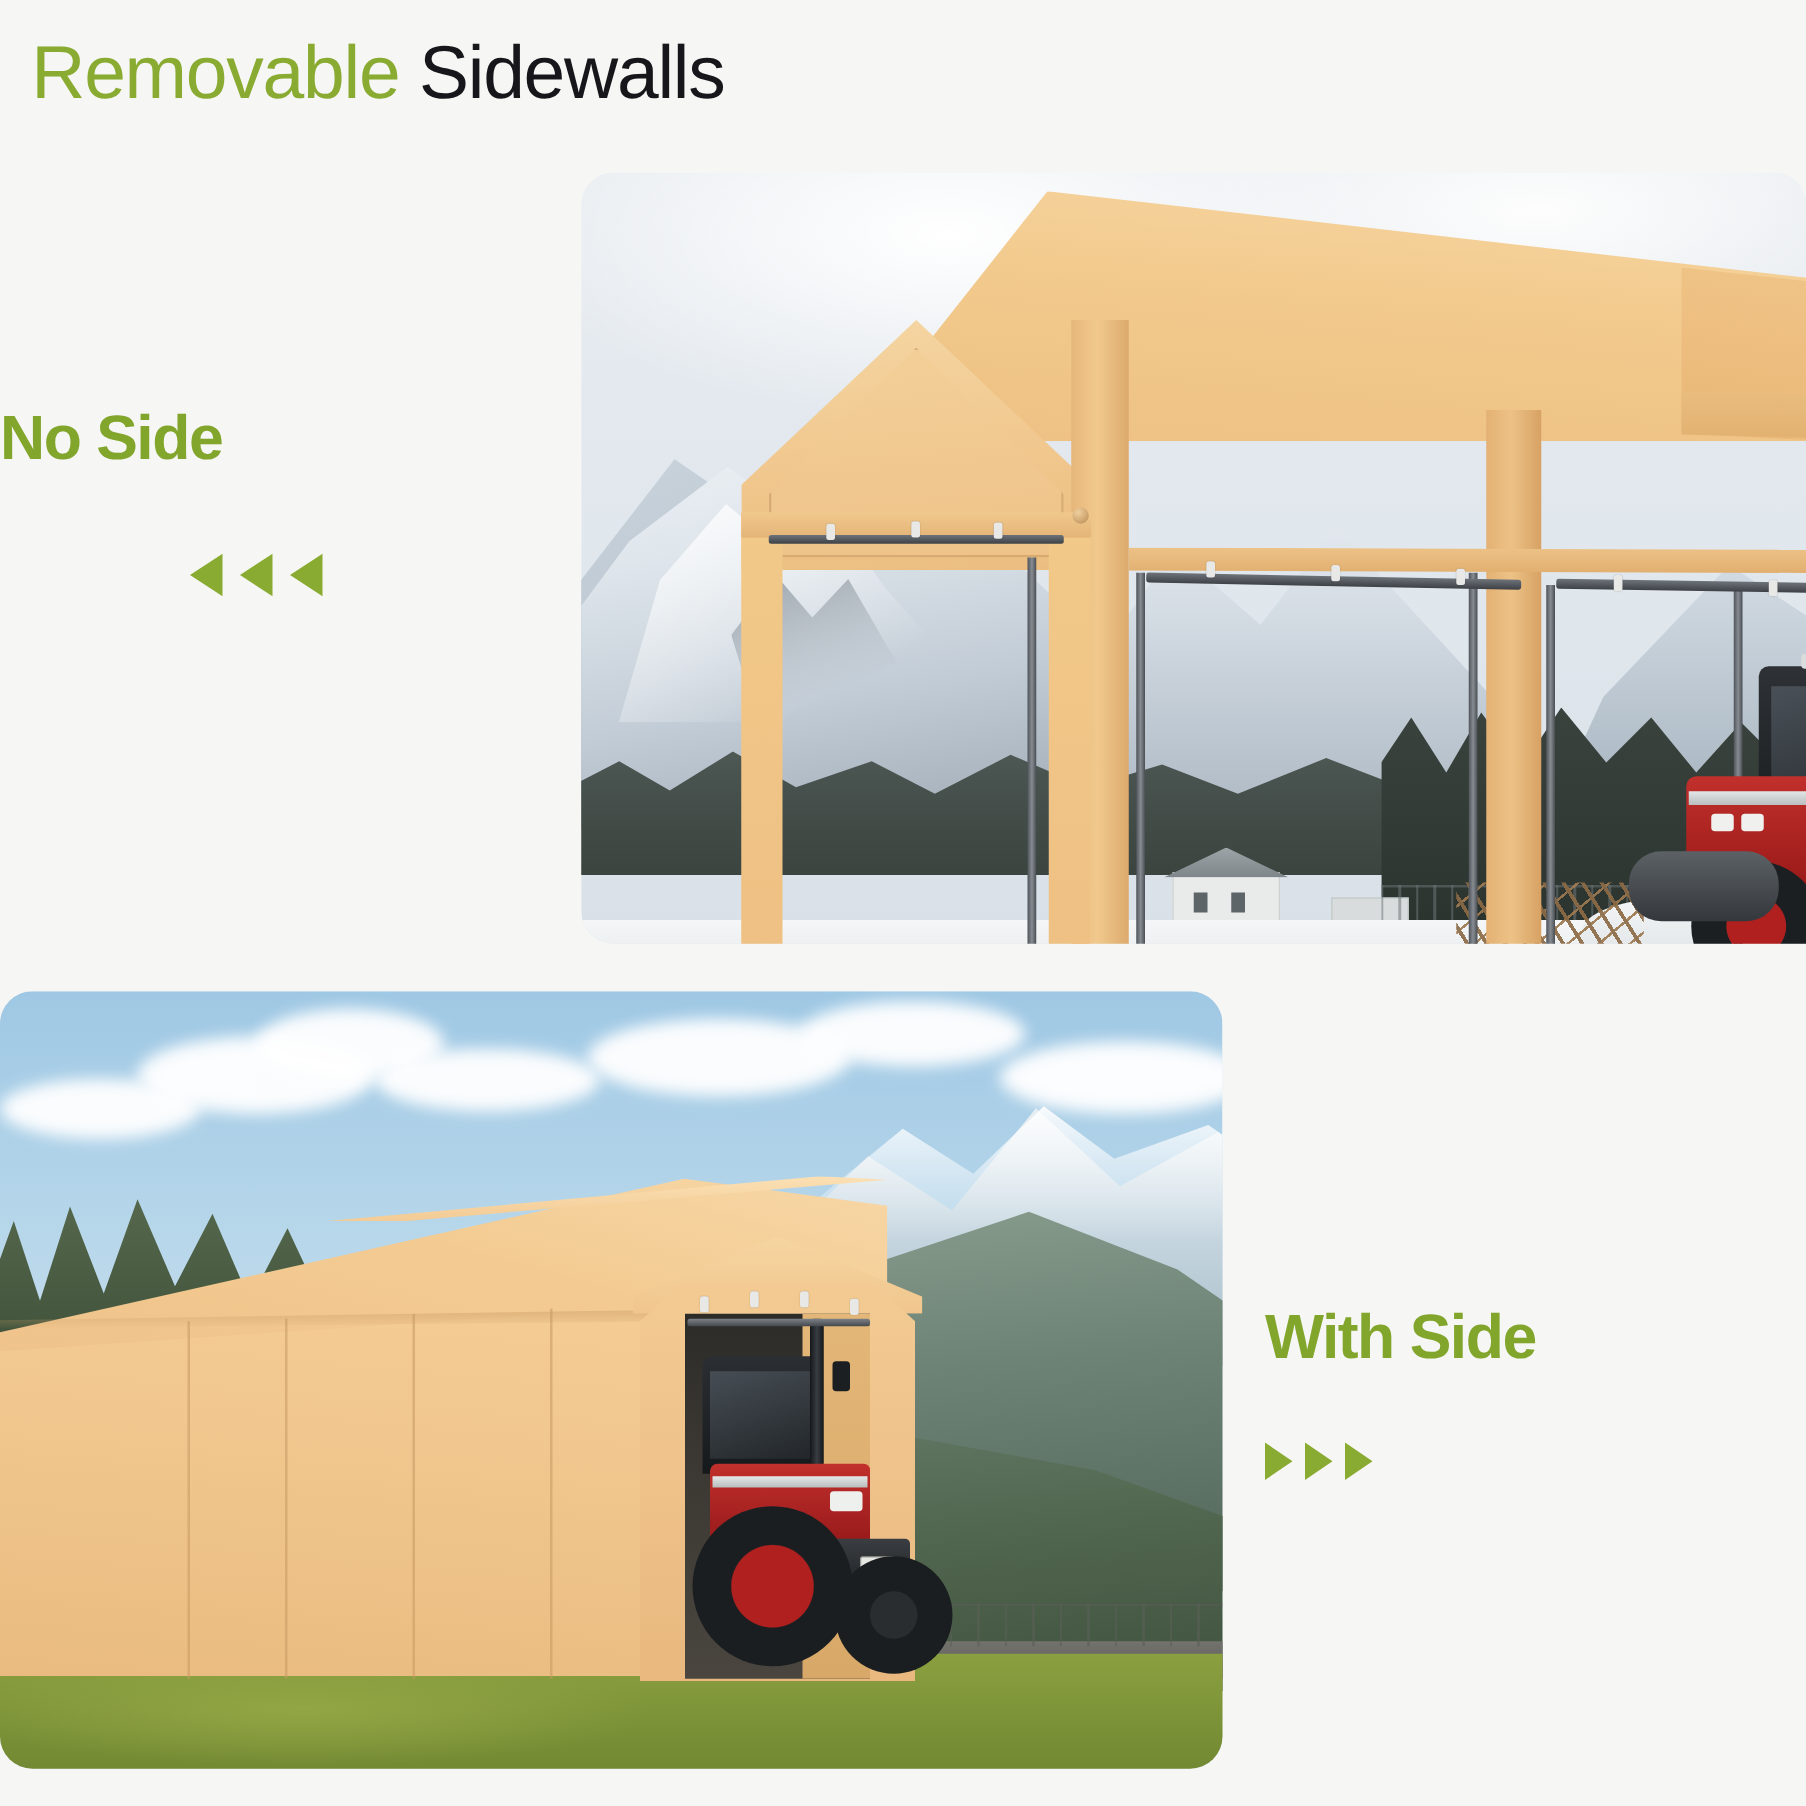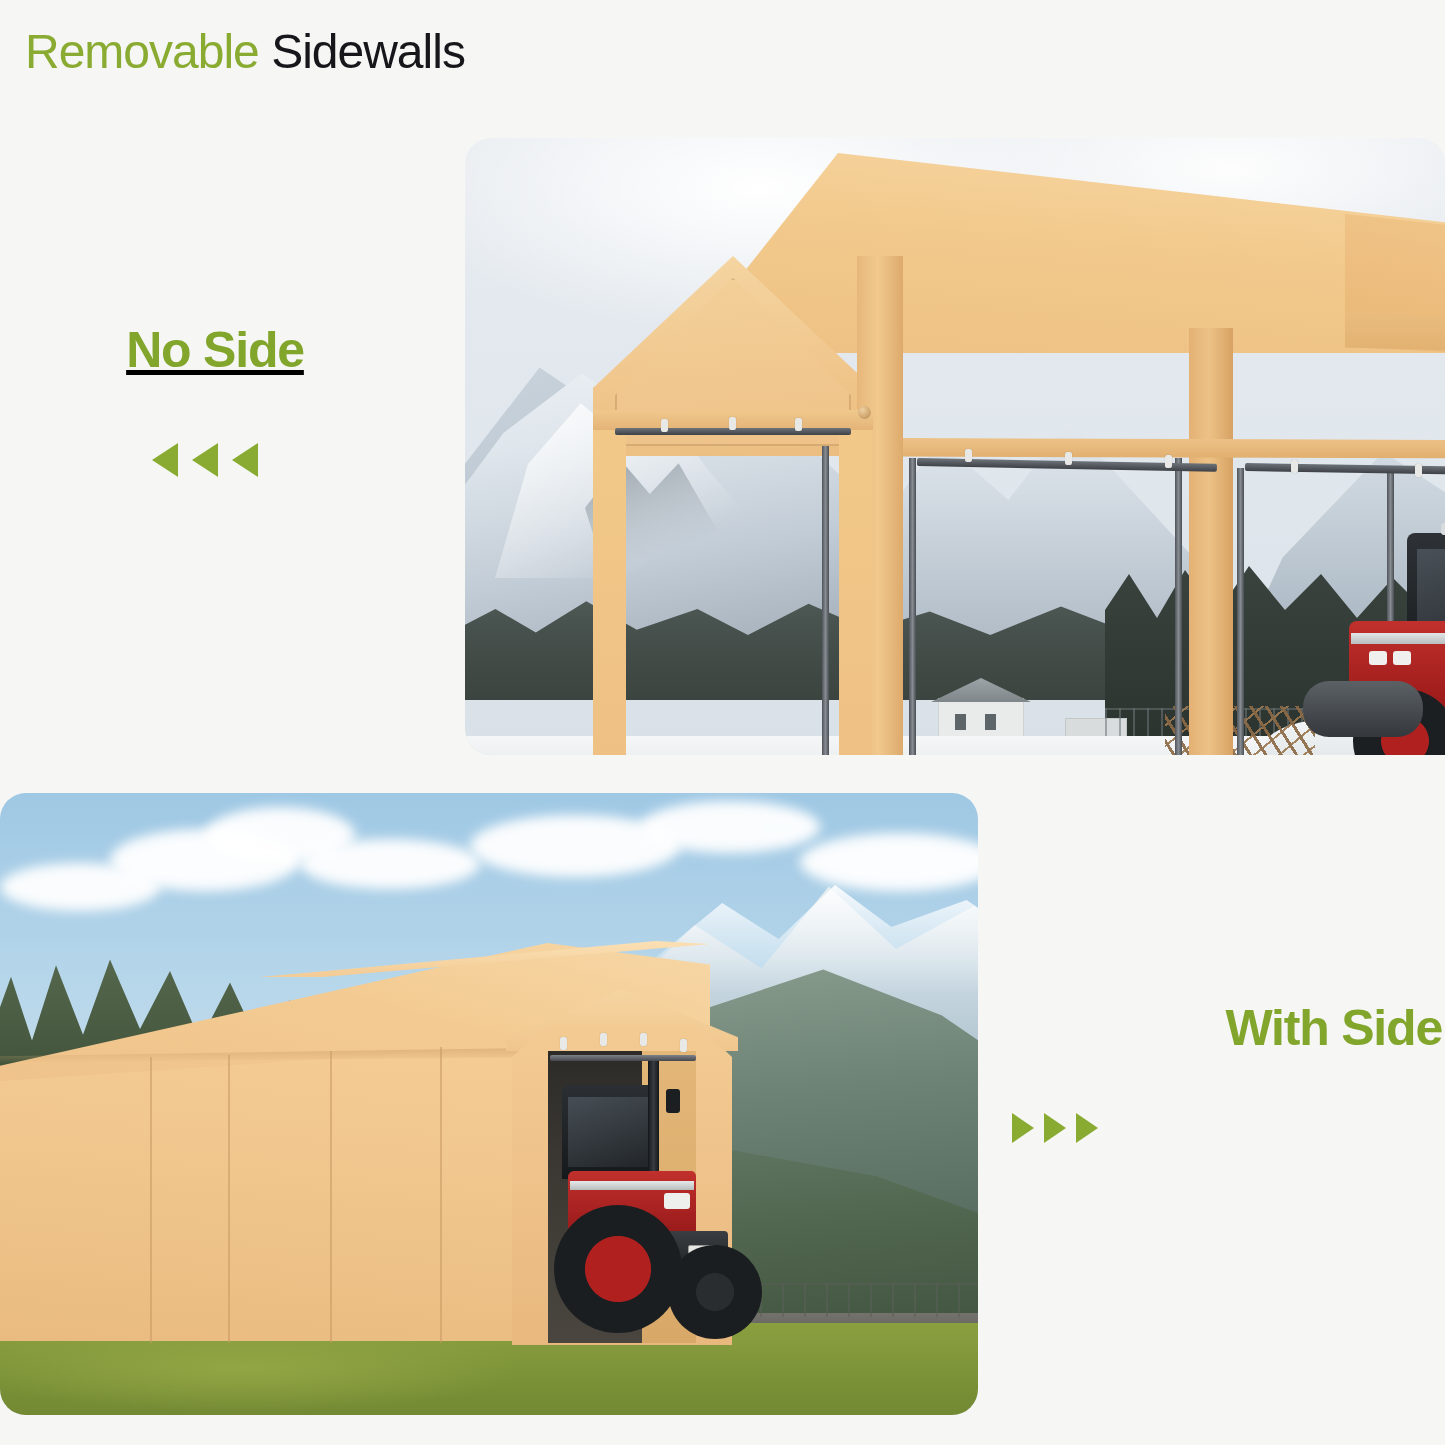--- a/index.html
+++ b/index.html
@@ -8,21 +8,21 @@
     background:#f6f6f5;
     font-family:"Liberation Sans", sans-serif;
     position:relative;
     overflow:hidden;
   }
   #stage { position:absolute; inset:0; }
 
   
   .title {
     position:absolute; left:25px; top:28px;
-    font-size:48px; font-weight:300; letter-spacing:-1px;
+    font-size:60px; font-weight:300; letter-spacing:-1px;
     white-space:nowrap; line-height:1;
   }
   .title .g { color:#8aab31; }
   .title .k { color:#17161a; }
 
   
   .block { position:absolute; }
   .block .head {
     font-size:50px; font-weight:700; color:#82a52c;
     letter-spacing:-1.2px; line-height:1;
@@ -31,25 +31,25 @@
     font-size:37px; font-weight:300; color:#1d1c20;
     line-height:1.28; letter-spacing:-.3px; white-space:pre-line;
   }
   .arrows { display:flex; gap:14px; }
   .arrows .tri { width:0; height:0; border-top:17px solid transparent;
                  border-bottom:17px solid transparent; }
   .arrows.left  .tri { border-right:26px solid #8aab31; }
   .arrows.right .tri { border-left:22px solid #8aab31;
                        border-top-width:15px; border-bottom-width:15px; }
 
-  #block-noside      { left:0; top:325px; width:430px; text-align:center;text-decoration:underline; }
+  #block-noside      { left:0; top:325px; width:430px; text-align:left; }
   #block-noside .head{ margin-bottom:45px; }
   #block-noside .arrows { justify-content:center; margin-top:68px; padding-right:20px; }
 
-  #block-withside       { left:1012px; top:1003px; width:430px; text-align:right; }
+  #block-withside       { left:1012px; top:1044px; width:430px; text-align:left; }
   #block-withside .head { margin-bottom:38px; }
   #block-withside .arrows { justify-content:flex-start; margin-top:60px; gap:10px; }
 
   
   .photo { position:absolute; overflow:hidden; }
   #photo-top {
     left:465px; top:138px; width:980px; height:617px;
     border-radius:26px 26px 0 26px;
   }
   #photo-bottom {

